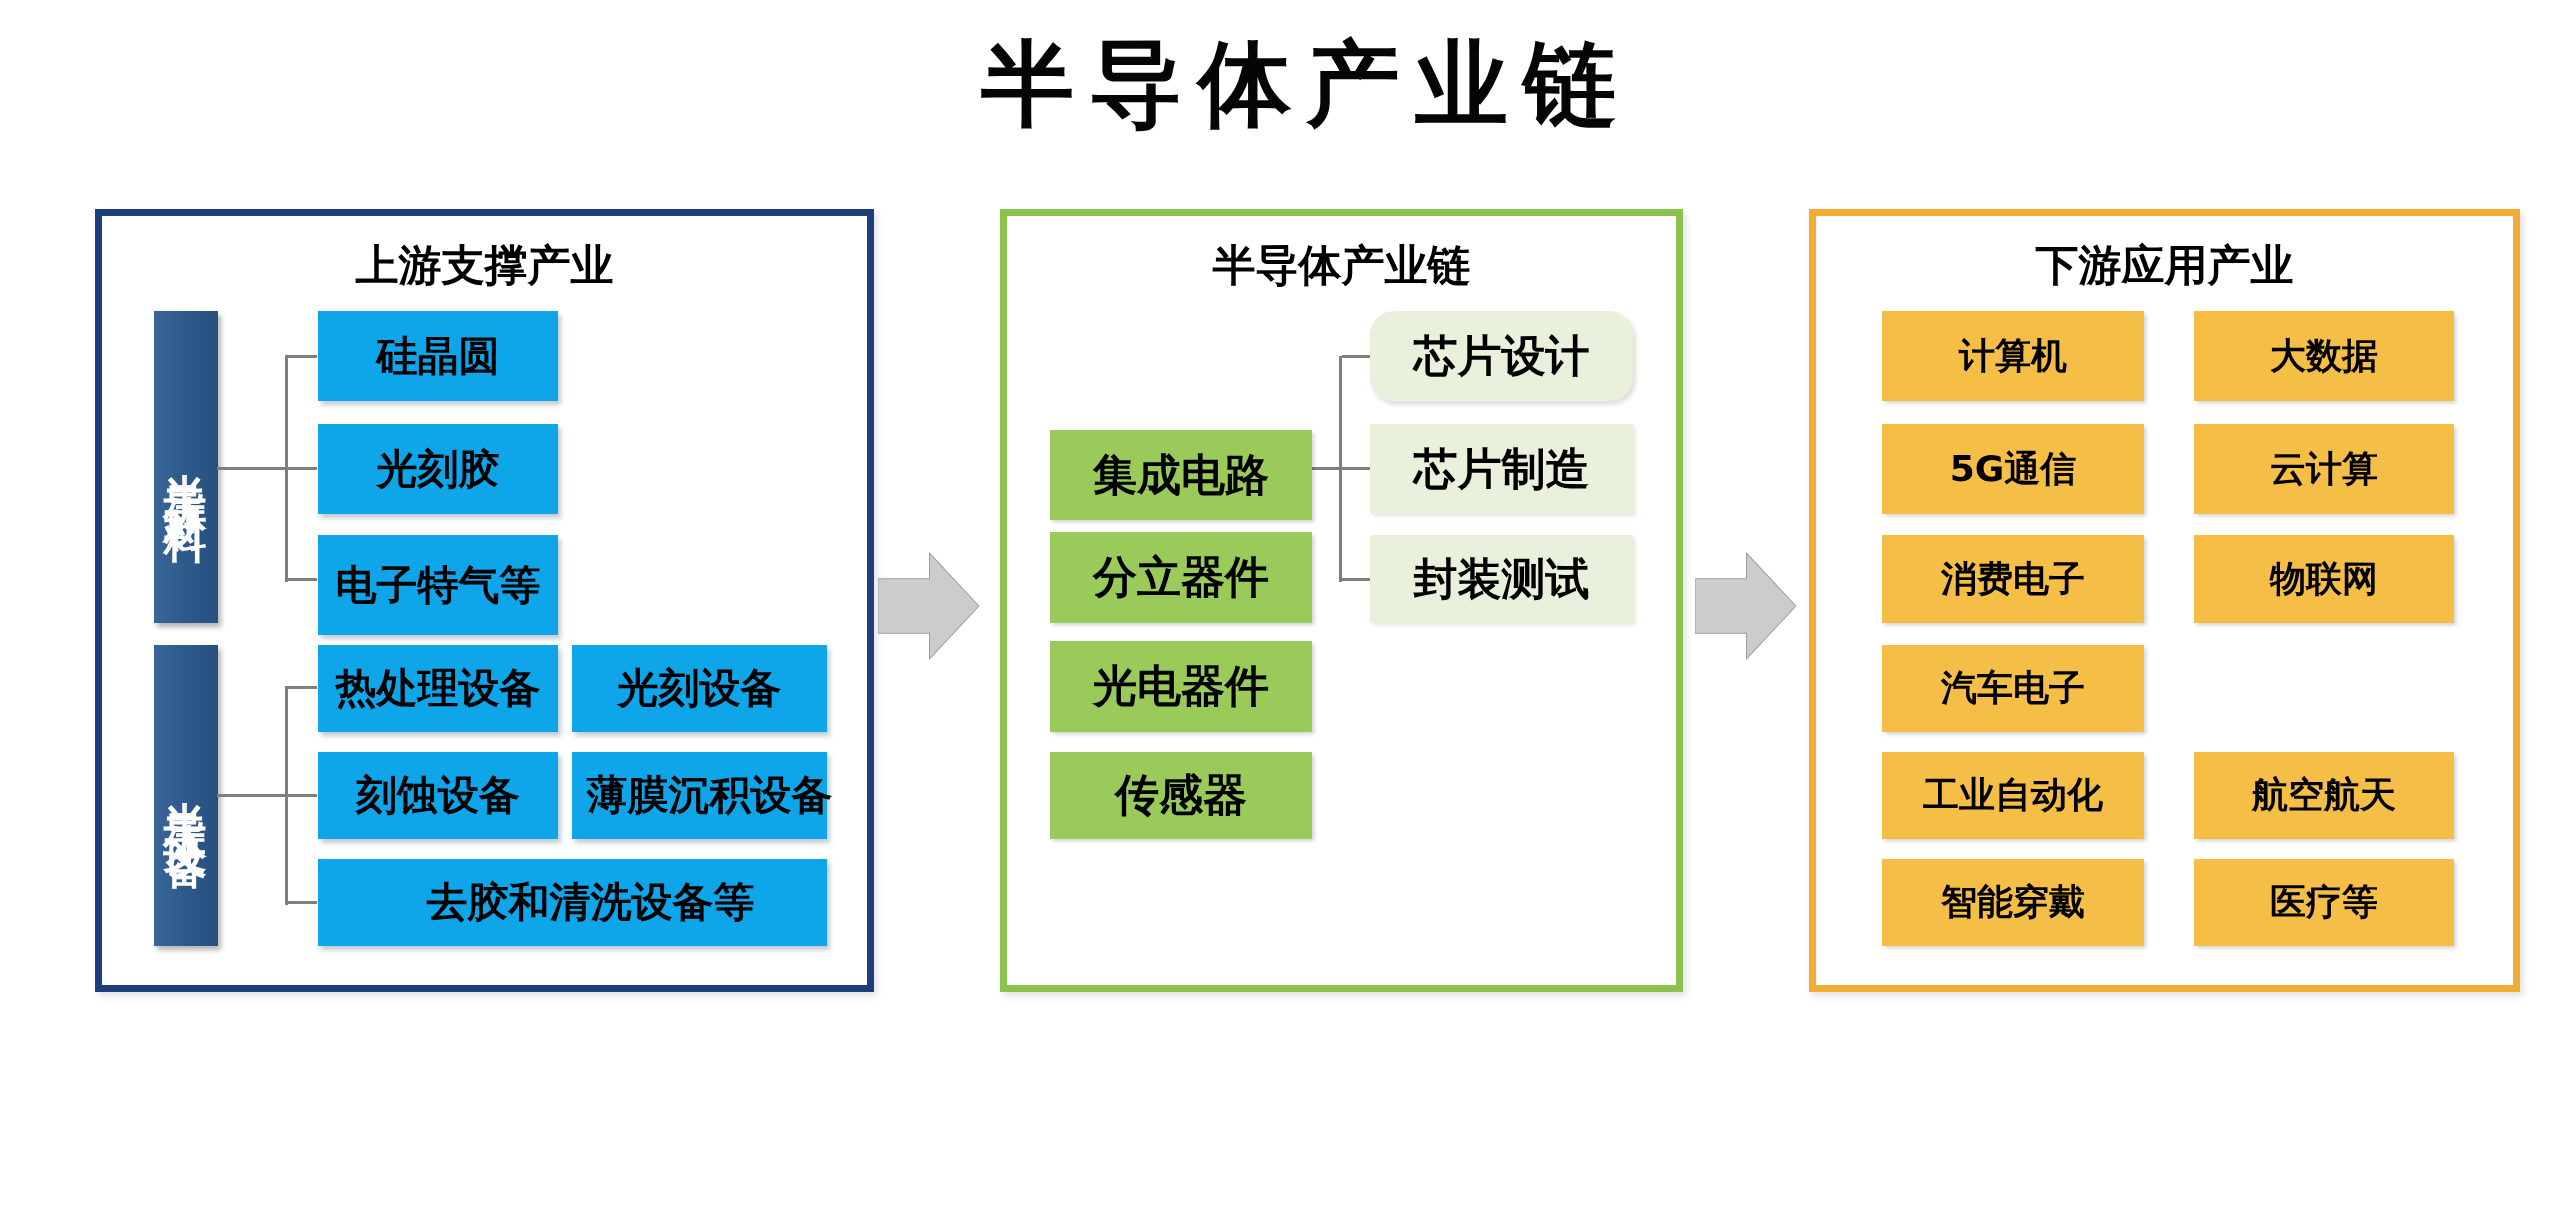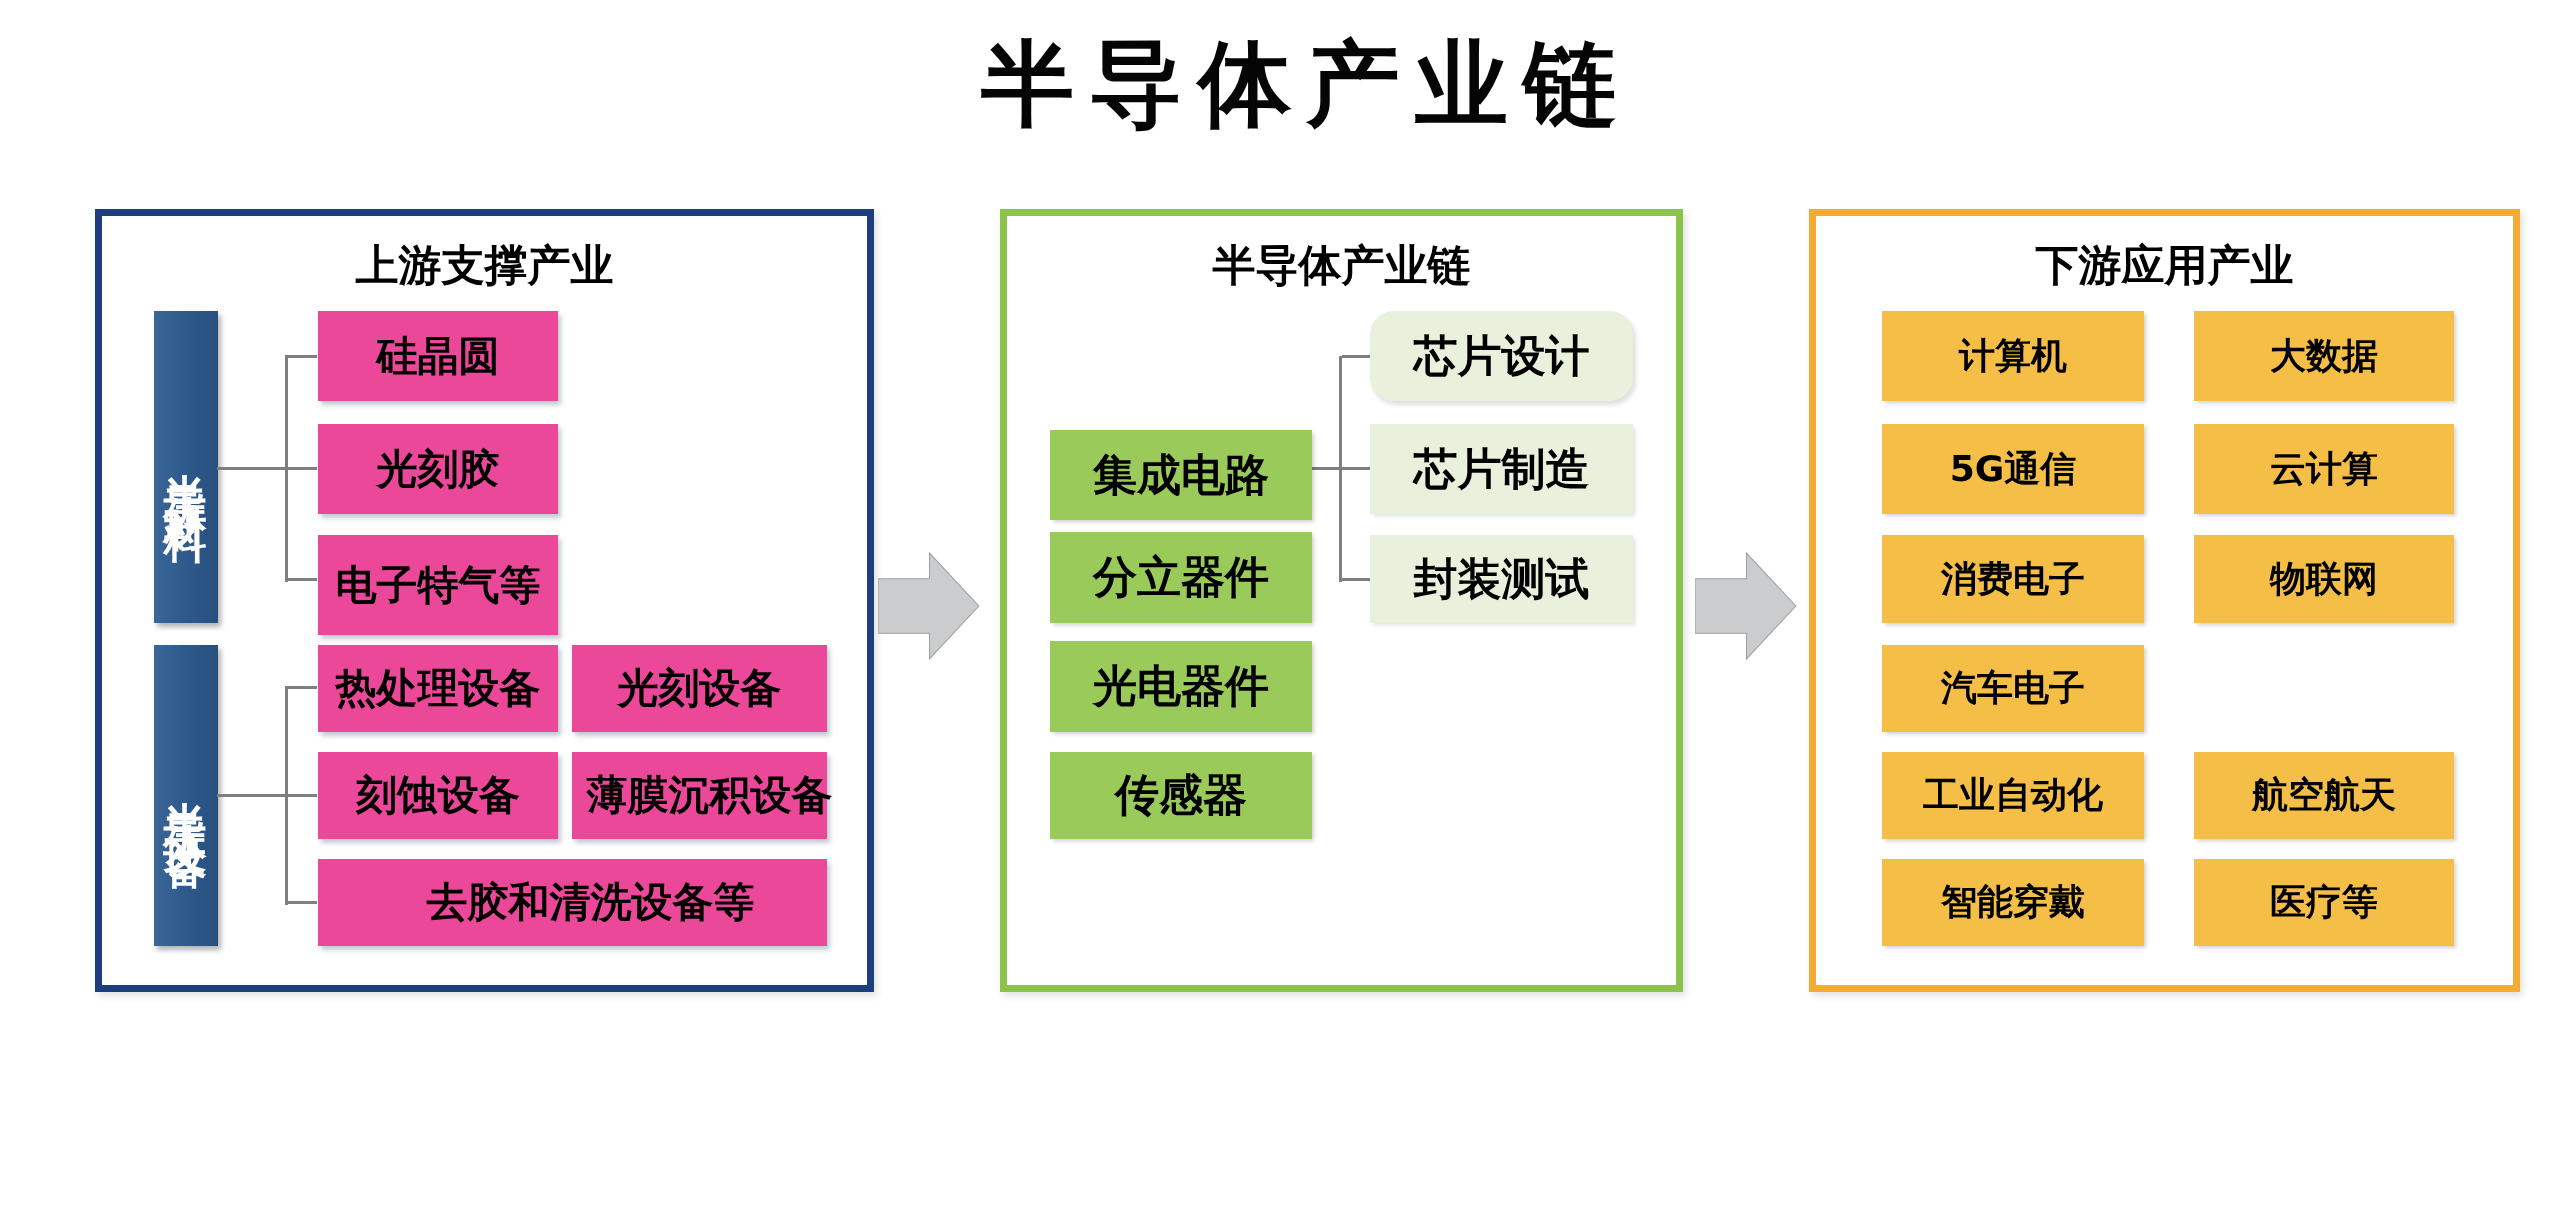--- a/index.html
+++ b/index.html
@@ -55,21 +55,21 @@
   }
   .box {
     position: absolute;
     display: flex;
     align-items: center;
     justify-content: center;
     font-weight: bold;
     white-space: nowrap;
     box-sizing: border-box;
   }
-  .box-blue   { background: #ec4899; font-size: 41px; box-shadow: 3.1px 3.6px 4.6px rgba(90,105,130,0.35); }
+  .box-blue   { background: #0ea5e9; font-size: 41px; box-shadow: 3.1px 3.6px 4.6px rgba(90,105,130,0.35); }
   .box-green  { background: #9acb5a; font-size: 44px; box-shadow: 2.6px 3.1px 4.1px rgba(0,0,0,0.18); }
   .box-lgreen { background: #e9f0dc; font-size: 44px; box-shadow: 2.6px 3.1px 4.1px rgba(0,0,0,0.12); }
   .box-orange { background: #f5bf47; font-size: 36px; box-shadow: 2.6px 3.1px 4.1px rgba(0,0,0,0.18); }
   .vbar {
     position: absolute;
     width: 64px;
     background: linear-gradient(90deg, #3a6699 0%, #2e5a8c 45%, #27507e 100%);
     color: #ffffff;
     font-weight: bold;
     font-size: 43px;

